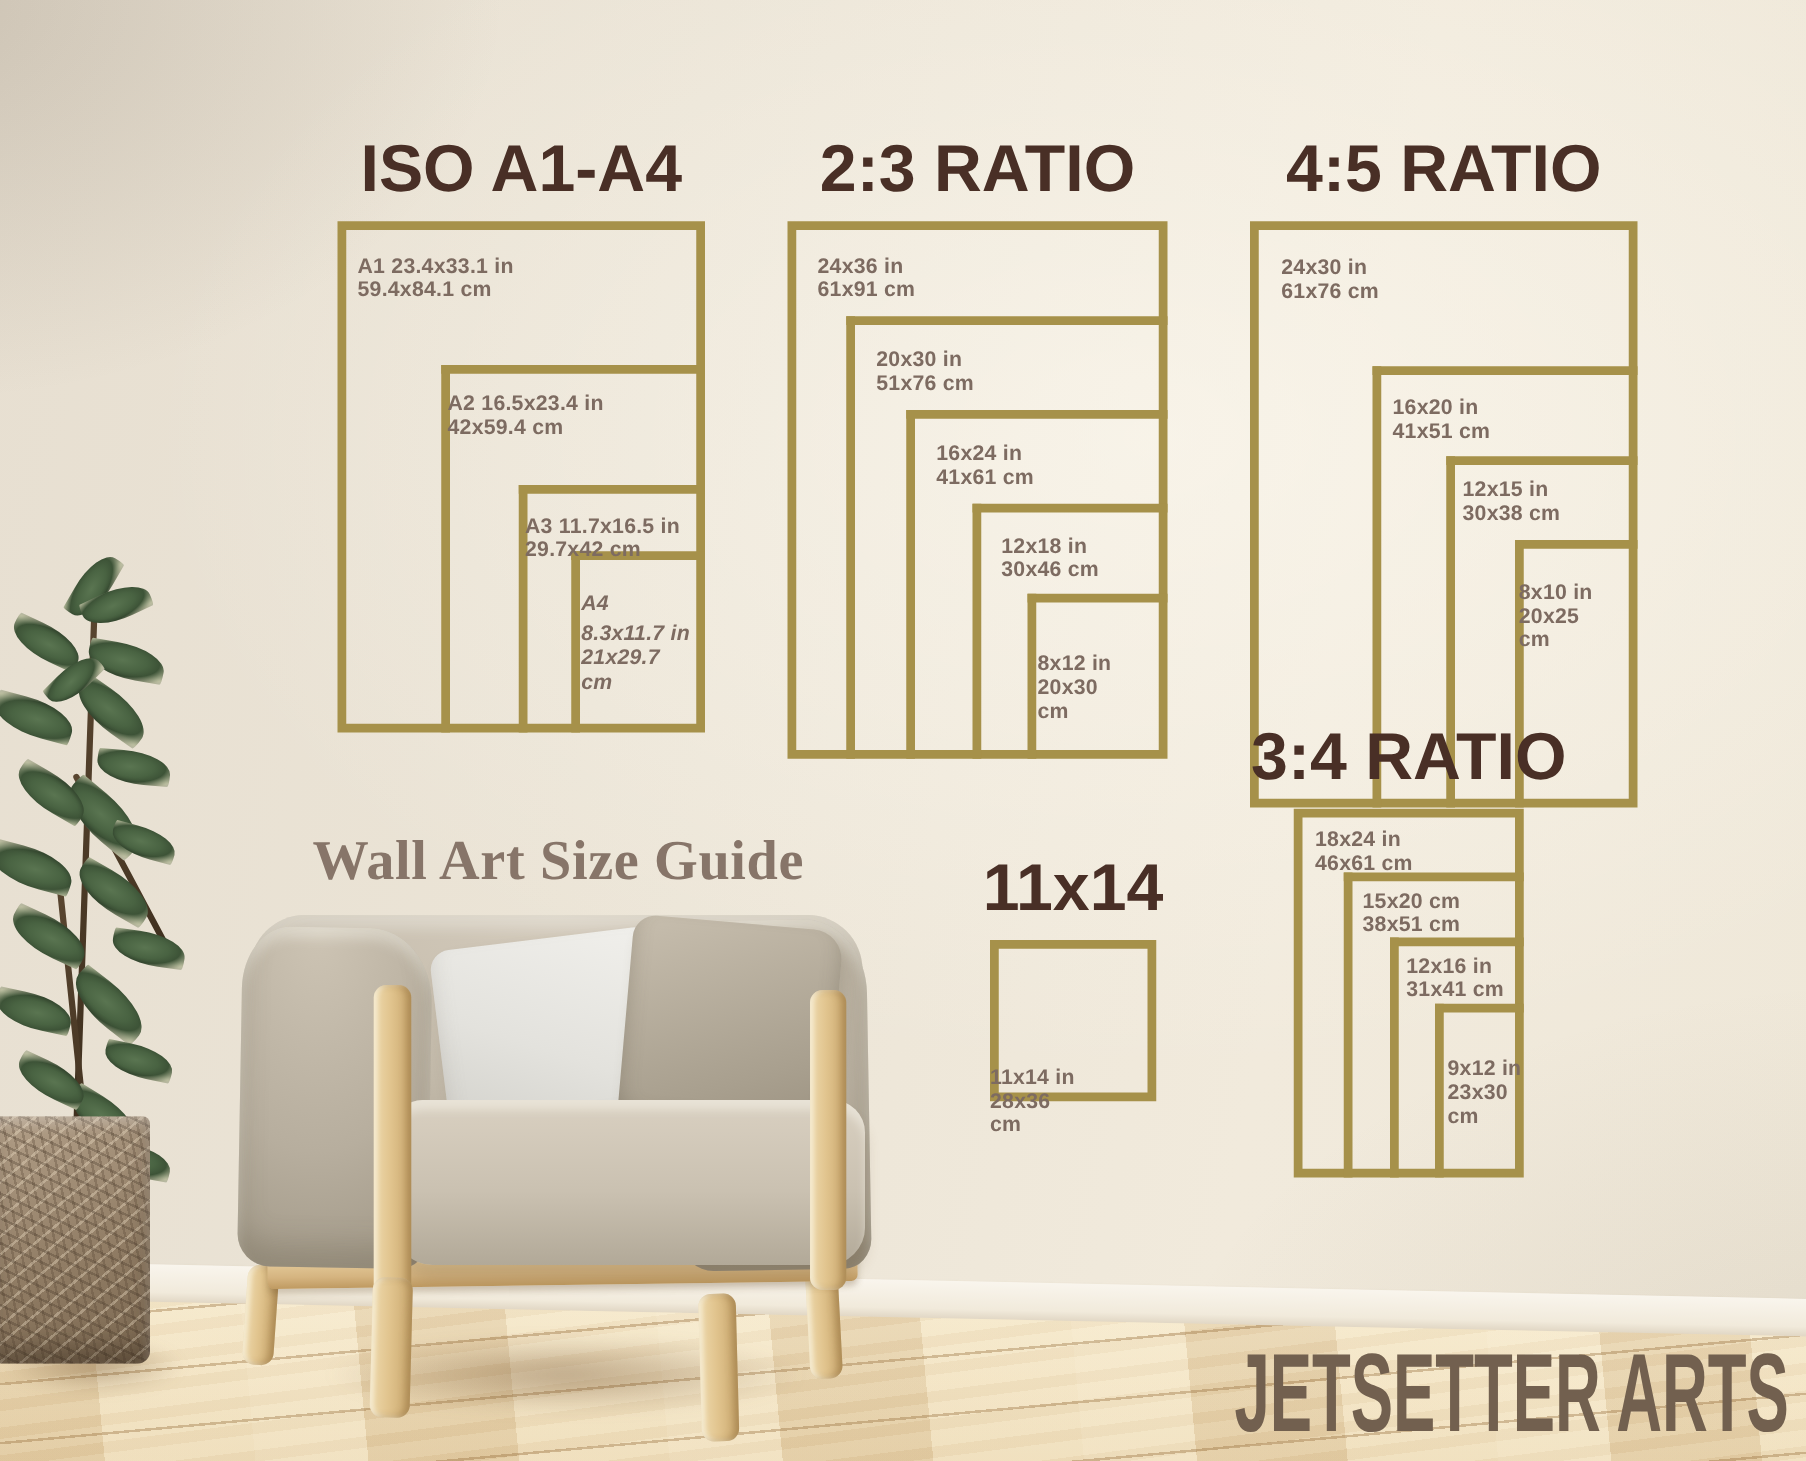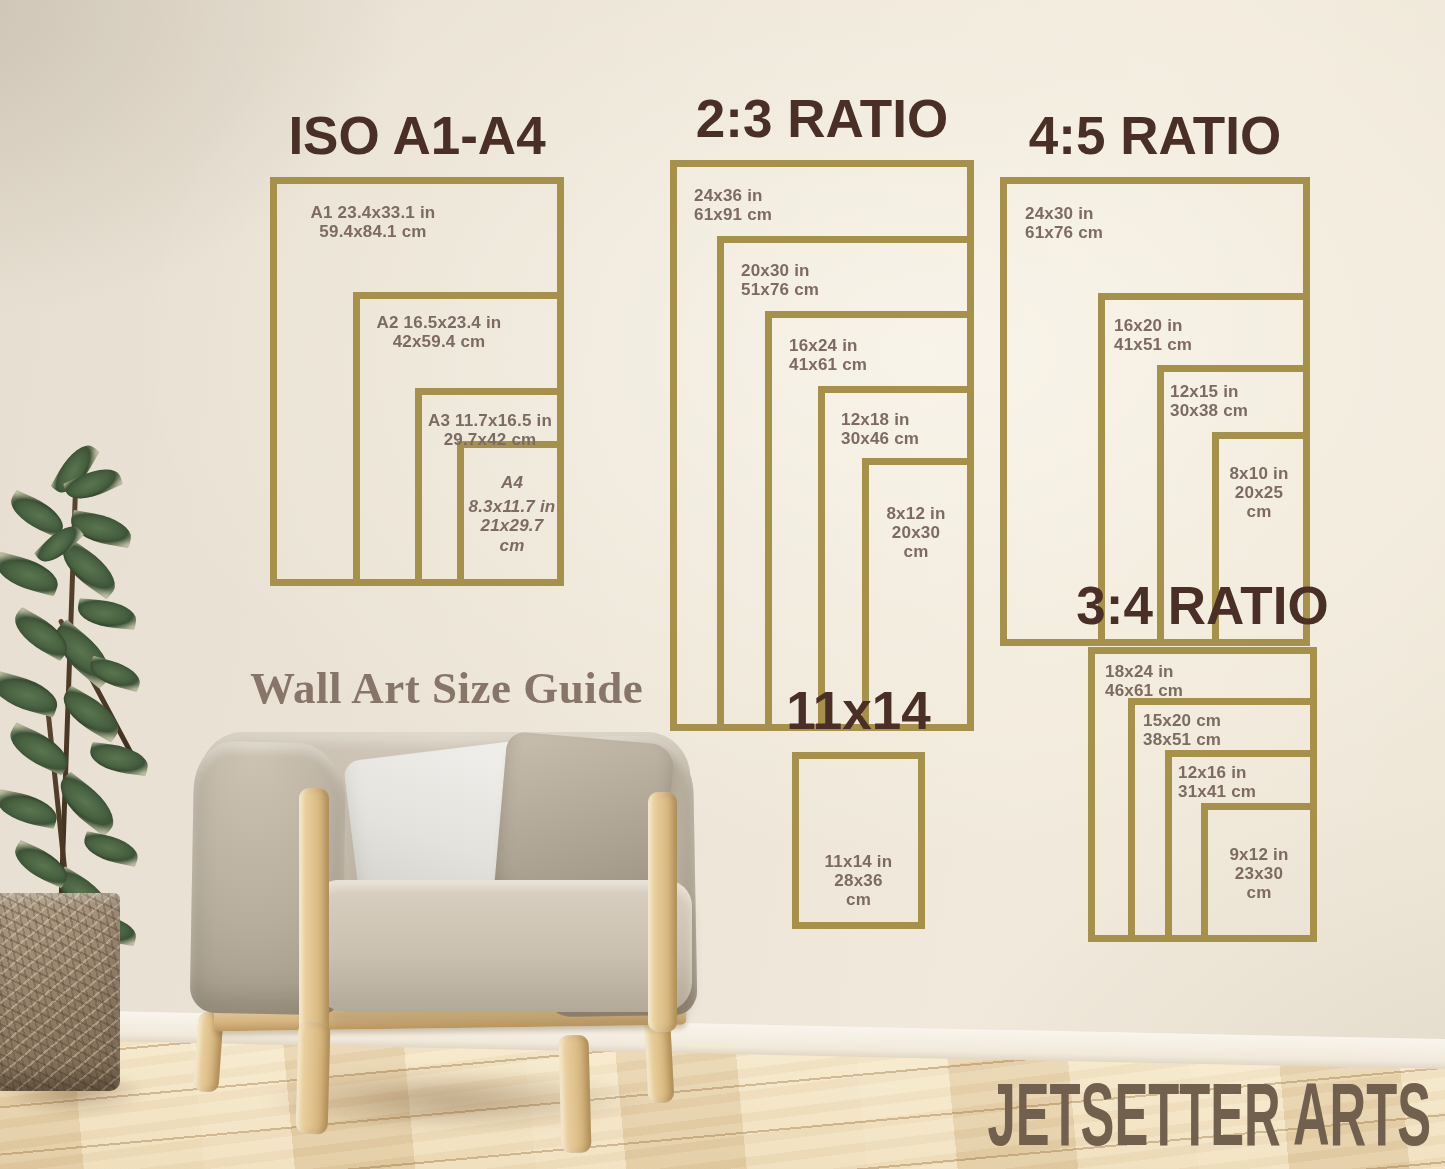--- a/index.html
+++ b/index.html
@@ -81,21 +81,21 @@
   .gframe{position:absolute;border:7px solid #a6914a;}
   .gframe.outer{inset:0;}
   .gframe.inner{border-width:0;border-top:7px solid #a6914a;border-left:7px solid #a6914a;
     right:0;bottom:0;}
   .gtitle{position:absolute;left:-60px;right:-60px;bottom:calc(100% + 15px);margin:0;
     text-align:center;font-weight:700;font-size:53px;line-height:1;letter-spacing:0;
     color:#492f26;}
   .flabel{position:absolute;color:#7d6b61;font-weight:700;font-size:17px;line-height:1.13;
     letter-spacing:.2px;}
   .flabel span{display:block;white-space:nowrap;}
-  .flabel.center{text-align:center;}
+  .flabel.center{text-align:left;}
   .flabel.left{text-align:left;}
   .flabel .gap{margin-bottom:5px;}
   .guide-title{position:absolute;left:250px;top:666px;margin:0;
     font-family:"Liberation Serif","DejaVu Serif",serif;font-weight:700;font-size:45px;
     line-height:1;color:#877569;letter-spacing:.5px;}
   .watermark{position:absolute;right:14px;top:1079px;margin:0;
     font-weight:700;font-size:89px;line-height:.8;color:#72604f;
     transform:scaleX(.57);transform-origin:100% 50%;white-space:nowrap;}
 </style>
 </head>
@@ -178,21 +178,21 @@
         <span>29.7x42 cm</span>
     </div>
     <div class="flabel center" style="left:195px;top:296px;width:94px;font-style:italic;">
       <span class="gap">A4</span>
         <span>8.3x11.7 in</span>
         <span>21x29.7</span>
         <span>cm</span>
     </div>
   </section>
 
-  <section class="group" style="left:630px;top:160px;width:304px;height:571px;margin-left:40px;">
+  <section class="group" style="left:630px;top:177px;width:304px;height:430px;">
     <h2 class="gtitle">2:3 RATIO</h2>
     <div class="gframe outer"></div>
     <div class="gframe inner" style="left:47px;top:76px;"></div>
     <div class="gframe inner" style="left:95px;top:151px;"></div>
     <div class="gframe inner" style="left:148px;top:226px;"></div>
     <div class="gframe inner" style="left:192px;top:298px;"></div>
     <div class="flabel left" style="left:24px;top:26px;">
       <span>24x36 in</span>
         <span>61x91 cm</span>
     </div>
@@ -233,21 +233,21 @@
       <span>12x15 in</span>
         <span>30x38 cm</span>
     </div>
     <div class="flabel center" style="left:215px;top:287px;width:88px;">
       <span>8x10 in</span>
         <span>20x25</span>
         <span>cm</span>
     </div>
   </section>
 
-  <section class="group" style="left:1088px;top:647px;width:229px;height:295px;">
+  <section class="group" style="left:1035px;top:647px;width:184px;height:295px;">
     <h2 class="gtitle">3:4 RATIO</h2>
     <div class="gframe outer"></div>
     <div class="gframe inner" style="left:40px;top:51px;"></div>
     <div class="gframe inner" style="left:77px;top:103px;"></div>
     <div class="gframe inner" style="left:113px;top:156px;"></div>
     <div class="flabel left" style="left:17px;top:15px;">
       <span>18x24 in</span>
         <span>46x61 cm</span>
     </div>
     <div class="flabel left" style="left:55px;top:64px;">
@@ -258,21 +258,21 @@
       <span>12x16 in</span>
         <span>31x41 cm</span>
     </div>
     <div class="flabel center" style="left:123px;top:198px;width:96px;">
       <span>9x12 in</span>
         <span>23x30</span>
         <span>cm</span>
     </div>
   </section>
 
-  <section class="group" style="left:792px;top:752px;width:133px;height:177px;">
+  <section class="group" style="left:792px;top:752px;width:133px;height:129px;">
     <h2 class="gtitle">11x14</h2>
     <div class="gframe outer"></div>
     <div class="flabel center" style="left:0;right:0;top:56px;margin-top:44px;">
       <span>11x14 in</span>
         <span>28x36</span>
         <span>cm</span>
     </div>
   </section>
 
   <h1 class="guide-title">Wall Art Size Guide</h1>

